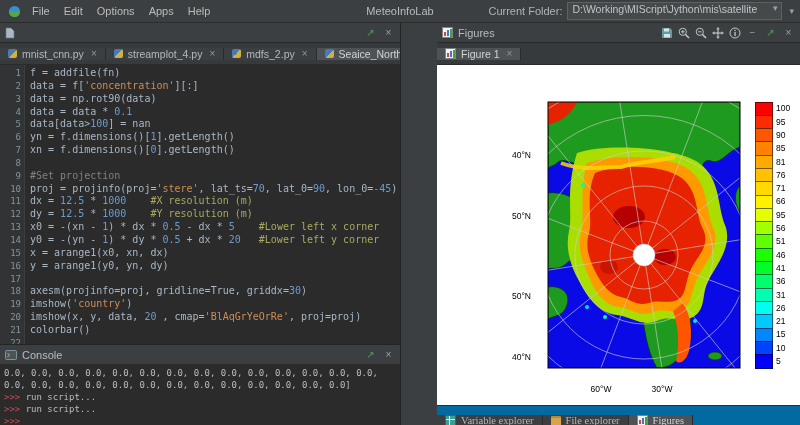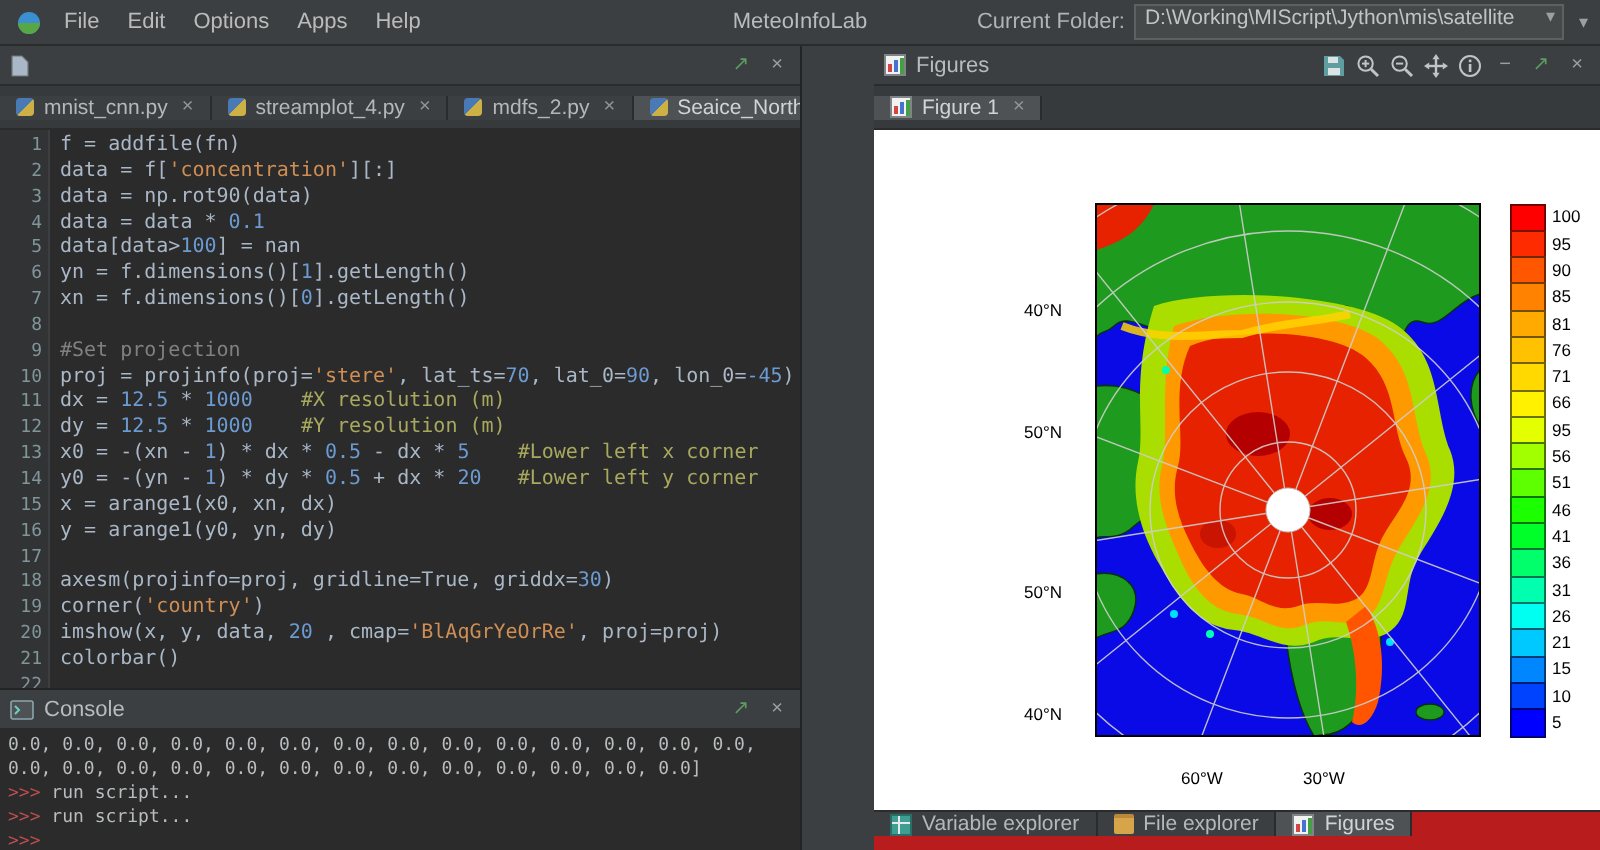--- a/index.html
+++ b/index.html
@@ -62,21 +62,21 @@
   .fig-area{flex:1;position:relative;background:#ffffff;overflow:hidden;}
   .fig-area svg{position:absolute;left:0;top:0;}
   .axis-label{position:absolute;font-size:8.5px;color:#000;font-family:"Liberation Sans",sans-serif;}
   .lat{width:26px;text-align:right;left:68px;}
   .lon{width:30px;text-align:center;top:319px;}
   .colorbar{position:absolute;left:318px;top:37px;height:266px;display:flex;flex-direction:column;}
   .cb-row{flex:1;display:flex;align-items:center;}
   .cb-swatch{width:16px;height:100%;border:0.5px solid rgba(0,0,0,.55);border-bottom:none;}
   .cb-row:last-child .cb-swatch{border-bottom:0.5px solid rgba(0,0,0,.55);}
   .cb-label{font-size:8.5px;color:#000;margin-left:3px;line-height:1;}
-  .bottom-tabbar{height:20px;flex:none;background:#b91c1c;border-top:1px solid #2b2b2b;display:flex;align-items:flex-start;}
+  .bottom-tabbar{height:20px;flex:none;background:#0369a1;border-top:1px solid #2b2b2b;display:flex;align-items:flex-end;font-family:Liberation Serif, serif;}
   .bottom-tabbar .tab{font-size:10.5px;}
 </style>
 </head>
 <body>
 
 <div class="app">
 
   <div class="menubar">
     <span class="app-logo">
       <svg width="13" height="13">
@@ -181,21 +181,21 @@
               <div class="cline"><span class="tk-c">#Set projection</span></div>
               <div class="cline"><span class="tk-p">proj = projinfo(proj=</span><span class="tk-s">'stere'</span><span class="tk-p">, lat_ts=</span><span class="tk-n">70</span><span class="tk-p">, lat_0=</span><span class="tk-n">90</span><span class="tk-p">, lon_0=</span><span class="tk-n">-45</span><span class="tk-p">)</span></div>
               <div class="cline"><span class="tk-p">dx = </span><span class="tk-n">12.5</span><span class="tk-p"> * </span><span class="tk-n">1000</span><span class="tk-p">    </span><span class="tk-y">#X resolution (m)</span></div>
               <div class="cline"><span class="tk-p">dy = </span><span class="tk-n">12.5</span><span class="tk-p"> * </span><span class="tk-n">1000</span><span class="tk-p">    </span><span class="tk-y">#Y resolution (m)</span></div>
               <div class="cline"><span class="tk-p">x0 = -(xn - </span><span class="tk-n">1</span><span class="tk-p">) * dx * </span><span class="tk-n">0.5</span><span class="tk-p"> - dx * </span><span class="tk-n">5</span><span class="tk-p">    </span><span class="tk-y">#Lower left x corner</span></div>
               <div class="cline"><span class="tk-p">y0 = -(yn - </span><span class="tk-n">1</span><span class="tk-p">) * dy * </span><span class="tk-n">0.5</span><span class="tk-p"> + dx * </span><span class="tk-n">20</span><span class="tk-p">   </span><span class="tk-y">#Lower left y corner</span></div>
               <div class="cline"><span class="tk-p">x = arange1(x0, xn, dx)</span></div>
               <div class="cline"><span class="tk-p">y = arange1(y0, yn, dy)</span></div>
               <div class="cline">&nbsp;</div>
               <div class="cline"><span class="tk-p">axesm(projinfo=proj, gridline=</span><span class="tk-p">True</span><span class="tk-p">, griddx=</span><span class="tk-n">30</span><span class="tk-p">)</span></div>
-              <div class="cline"><span class="tk-p">corner(</span><span class="tk-s">'country'</span><span class="tk-p">)</span></div>
+              <div class="cline"><span class="tk-p">imshow(</span><span class="tk-s">'country'</span><span class="tk-p">)</span></div>
               <div class="cline"><span class="tk-p">imshow(x, y, data, </span><span class="tk-n">20</span><span class="tk-p"> , cmap=</span><span class="tk-s">'BlAqGrYeOrRe'</span><span class="tk-p">, proj=proj)</span></div>
               <div class="cline"><span class="tk-p">colorbar()</span></div>
             </div>
         </div>
       </div>
 
       <div class="console-panel">
         <div class="panel-header">
           <span class="tool-icon">
             <svg width="12" height="10">

